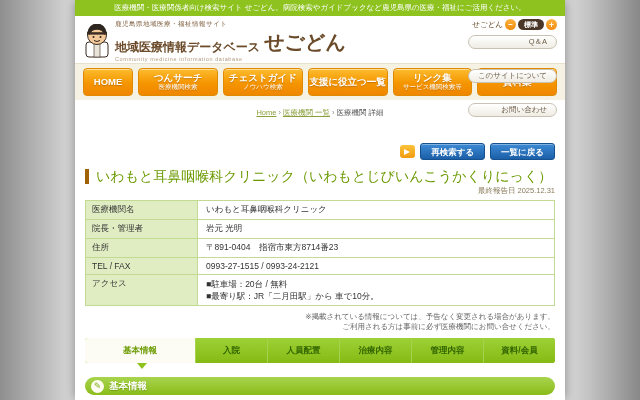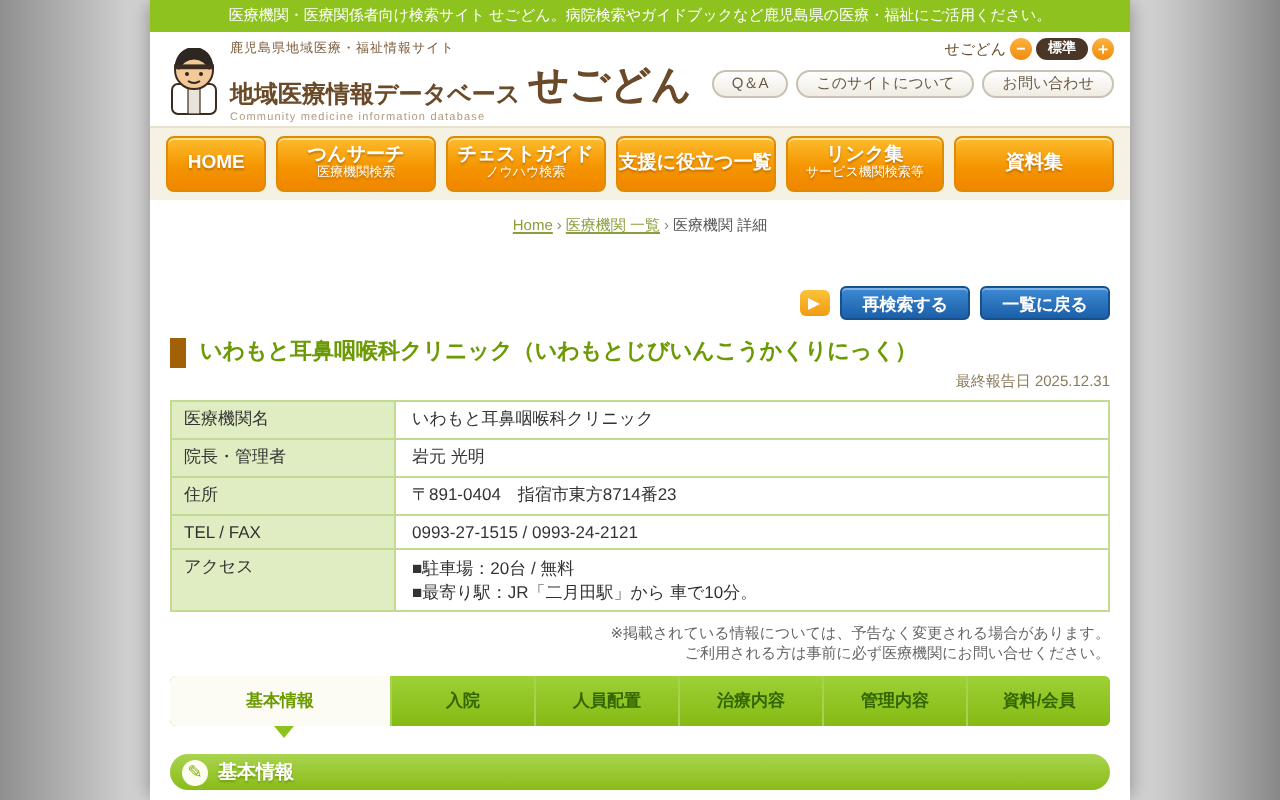--- a/index.html
+++ b/index.html
@@ -21,21 +21,21 @@
   .logo-tagline { font-size:6.5px; letter-spacing:.5px; color:#7b5b3a; }
   .logo-main { display:flex; align-items:flex-end; gap:4px; }
   .logo-db { font-size:12px; font-weight:bold; color:#6a4a28; }
   .logo-name { font-size:20px; font-weight:bold; color:#6a4a28; }
   .logo-en { font-size:5.5px; color:#b09a7e; letter-spacing:.6px; }
 
   .header-right { position:absolute; right:8px; top:3px; text-align:right; }
   .fontsize-row { display:flex; align-items:center; gap:2px; justify-content:flex-end; font-size:7.5px; color:#6a4a28; }
   .fs-btn { width:11px; height:11px; border-radius:50%; background:linear-gradient(#fbb340,#ef8c0e); color:#fff; font-size:8px; line-height:11px; text-align:center; font-weight:bold; cursor:pointer; }
   .fs-std { height:11px; border-radius:6px; background:#4a3627; color:#fff; font-size:7px; line-height:11px; padding:0 6px; font-weight:bold; cursor:pointer; }
-  .header-links { display:flex; gap:4px; margin-top:5px; justify-content:flex-end; }
+  .header-links { display:flex; gap:20px; margin-top:5px; justify-content:flex-end;flex-direction:column; }
   .pill-link { height:14px; line-height:12px; border:1px solid #c9c2b4; border-radius:8px; background:linear-gradient(#fff,#efece3); color:#6a5a44; font-size:7.5px; padding:0 9px; white-space:nowrap; cursor:pointer; }
 
   
   .nav { height:37px; background:#f6f2e3; border-top:1px solid #e7e1cd; padding:4px 8px; display:flex; gap:5px; }
   .nav-btn { flex:1; border-radius:4px; background:linear-gradient(#fcbc2e,#f59500 55%,#ef8600); border:1px solid #e08a00; box-shadow:inset 0 1px 0 rgba(255,255,255,.5); color:#fff; display:flex; flex-direction:column; align-items:center; justify-content:center; cursor:pointer; text-shadow:0 1px 1px rgba(160,90,0,.6); }
   .nav-btn .nl { font-size:9.5px; font-weight:bold; line-height:10px; }
   .nav-btn .ns { font-size:6.5px; line-height:8px; }
   .nav-btn.home { flex:.62; }
 
   
@@ -43,21 +43,21 @@
   .breadcrumb { text-align:center; font-size:7.5px; color:#555; }
   .breadcrumb a { color:#8a9f3c; text-decoration:underline; cursor:pointer; }
   .bc-sep { margin:0 2px; color:#888; }
 
   .action-row { display:flex; justify-content:flex-end; align-items:center; gap:5px; margin-top:25px; }
   .pointer-ico { width:15px; height:13px; border-radius:3px; background:linear-gradient(#fcc33b,#f09b10); position:relative; }
   .pointer-ico:after { content:""; position:absolute; left:4px; top:4px; border-left:6px solid #fff; border-top:3px solid transparent; border-bottom:3px solid transparent; }
   .blue-btn { height:17px; line-height:16px; padding:0 10px; border-radius:3px; background:linear-gradient(#3d8ad4,#1b5fa8); border:1px solid #15508f; color:#fff; font-size:8.5px; font-weight:bold; cursor:pointer; box-shadow:inset 0 1px 0 rgba(255,255,255,.35); }
 
   .clinic-title-row { margin-top:9px; }
-  .clinic-title { border-left:8px solid #a16207; padding-left:7px; font-size:11px; font-weight:bold; color:#6b9a02; line-height:15px; }
+  .clinic-title { border-left:4px solid #a16207; padding-left:7px; font-size:14px; font-weight:normal; color:#6b9a02; line-height:15px; }
   .report-date { text-align:right; font-size:7.5px; color:#8a7a5a; margin-top:2px; }
 
   table.info { width:100%; border-collapse:collapse; border:1px solid #a9cc66; margin-top:4px; }
   table.info th { background:#e0edc3; width:112px; text-align:left; font-size:8.5px; font-weight:normal; color:#333; padding:3px 6px; border:1px solid #c3da92; vertical-align:top; }
   table.info td { background:#fff; font-size:8.5px; color:#333; padding:3px 8px; border:1px solid #c3da92; }
   .v-line { display:block; line-height:12px; }
 
   .notes { margin-top:6px; text-align:right; font-size:7.5px; color:#666; line-height:10px; }
 
   

